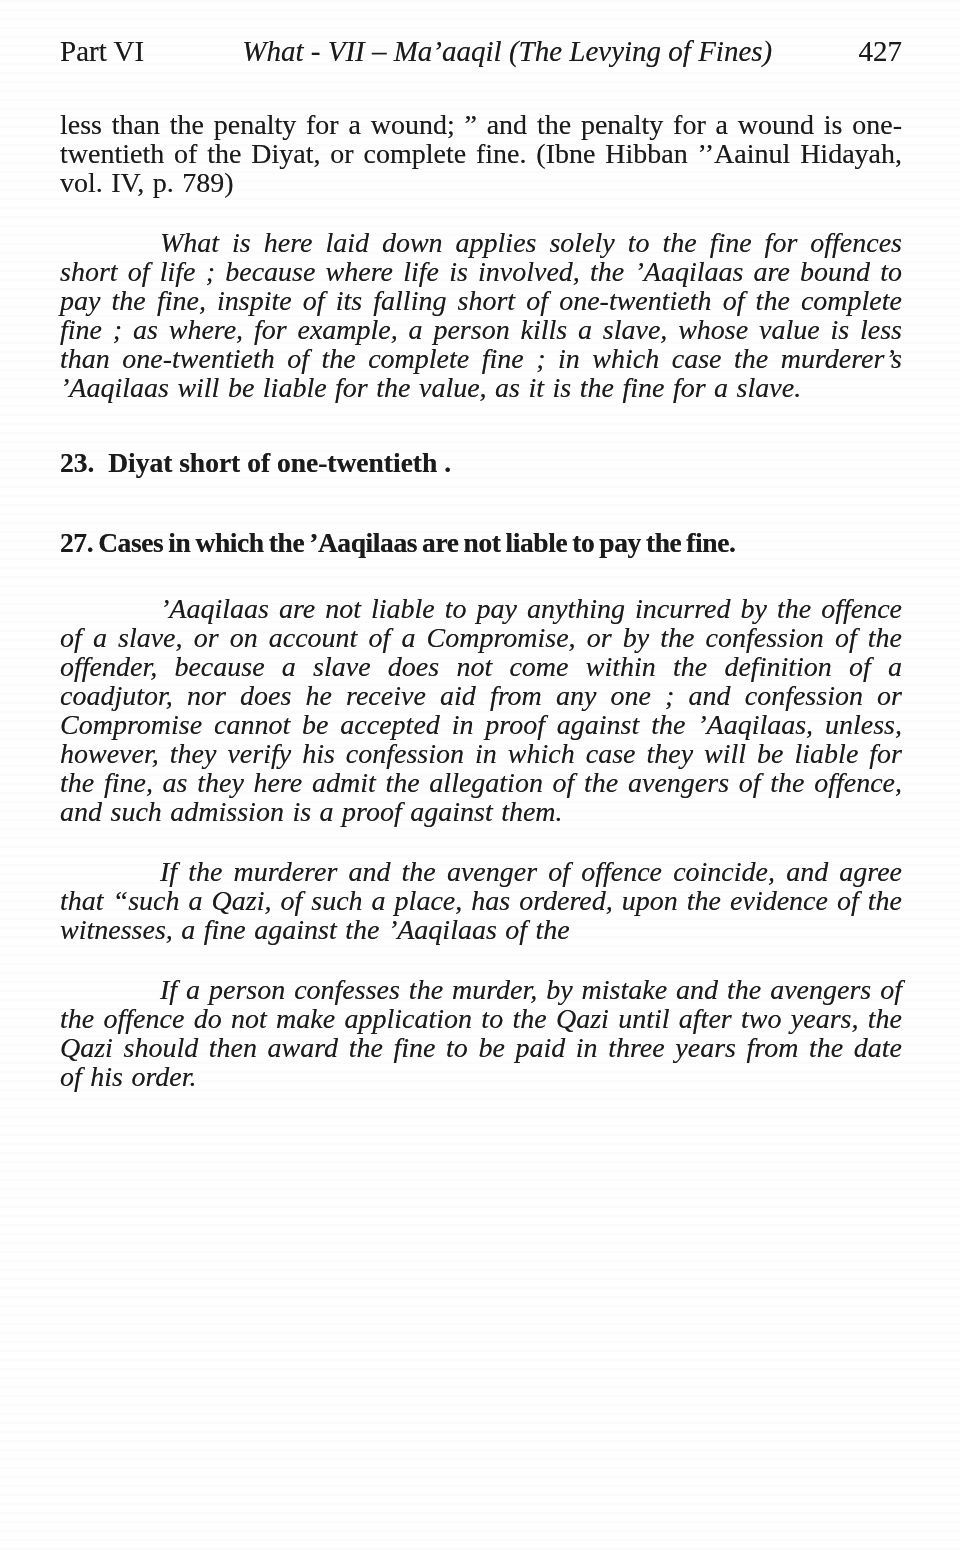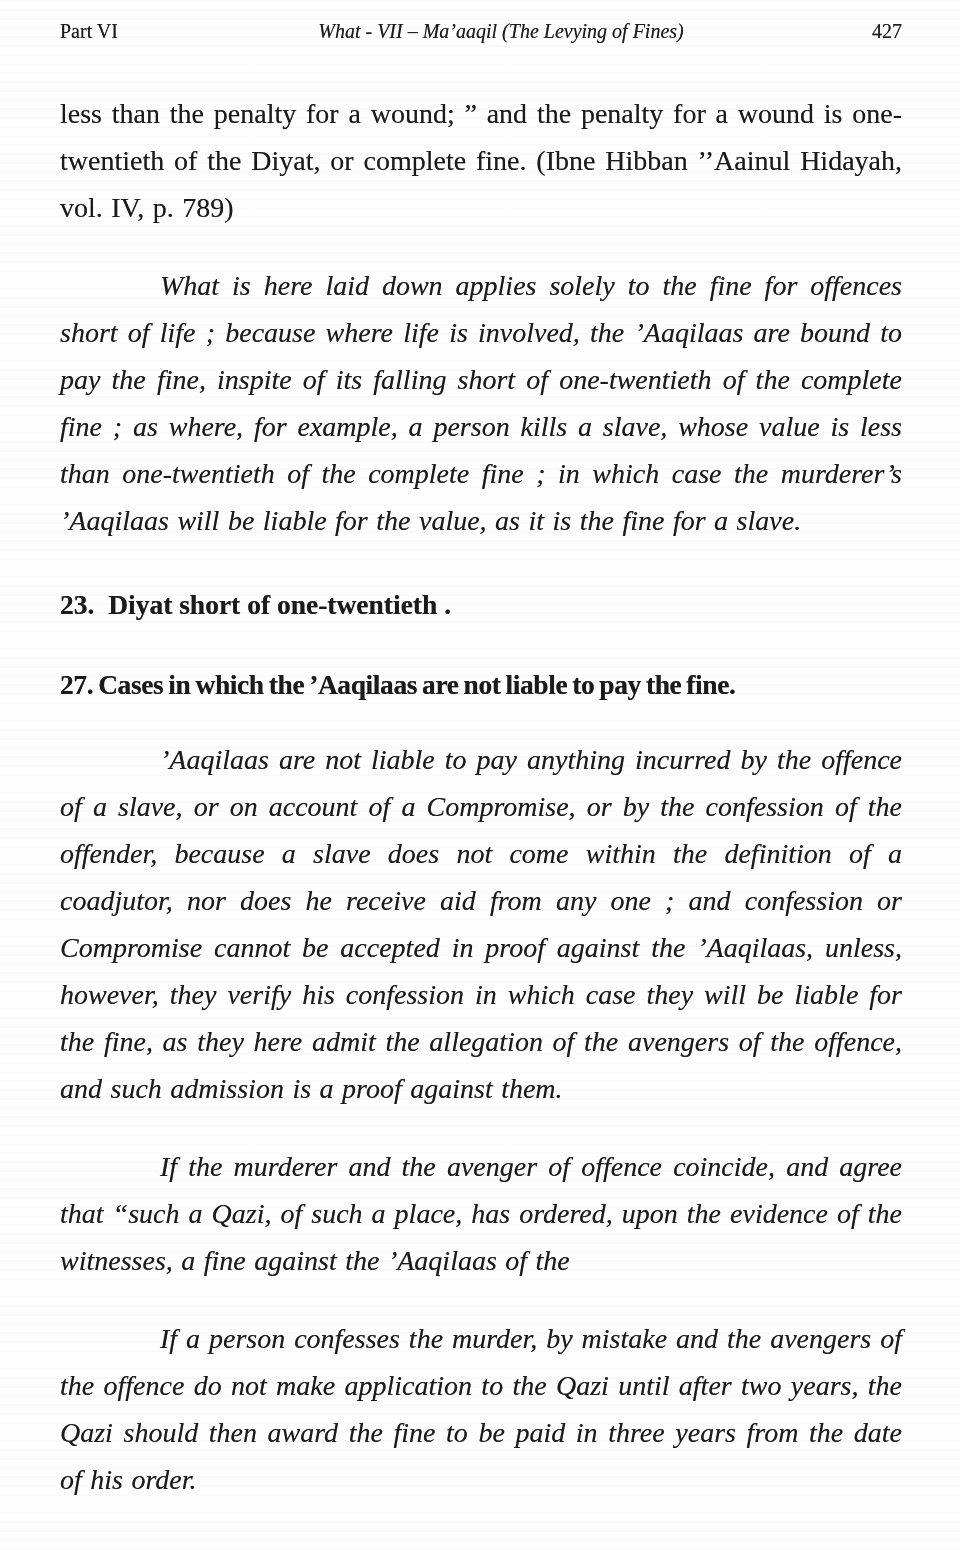--- a/index.html
+++ b/index.html
@@ -22,39 +22,40 @@
         transparent 2px, transparent 9px
       );
       font-family: "Liberation Serif", "DejaVu Serif", serif;
       color: #1b1b1b;
     }
 
     .page-header {
       display: flex;
       justify-content: flex-end;
       align-items: baseline;
-      font-size: 20px;
+      font-size: 29px;
       line-height: 38px;
       margin-bottom: 40px;
       text-shadow: 0 0 0.6px rgba(0,0,0,0.55);
+      margin-top: 20px;
     }
 
     .header-title {
       font-style: italic;
       flex: 1 1 auto;
       text-align: center;
       padding: 0 18px 0 30px;
     }
 
     .header-part { white-space: nowrap; }
     .header-pagenum { white-space: nowrap; }
 
     .para {
       font-size: 28px;
-      line-height: 47px;
+      line-height: 29px;
       text-align: justify;
       margin: 0 0 31px 0;
       text-shadow: 0 0 0.6px rgba(0,0,0,0.5);
       word-spacing: 1.5px;
     }
 
     .para.indent { text-indent: 100px; font-style: italic; }
 
     .heading {
       font-size: 27.5px;

